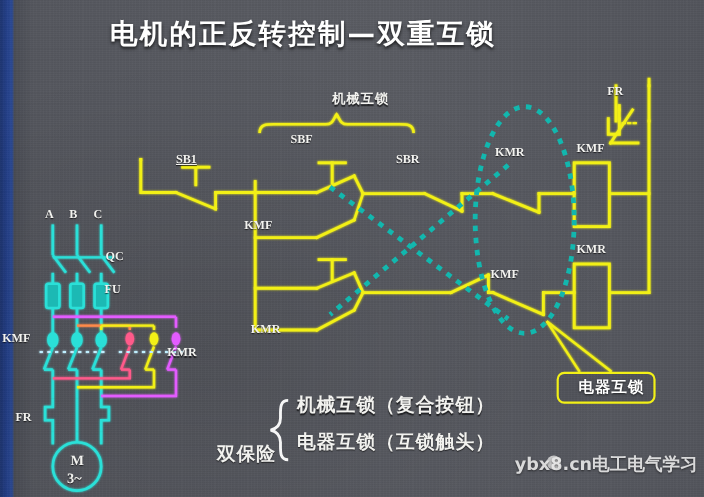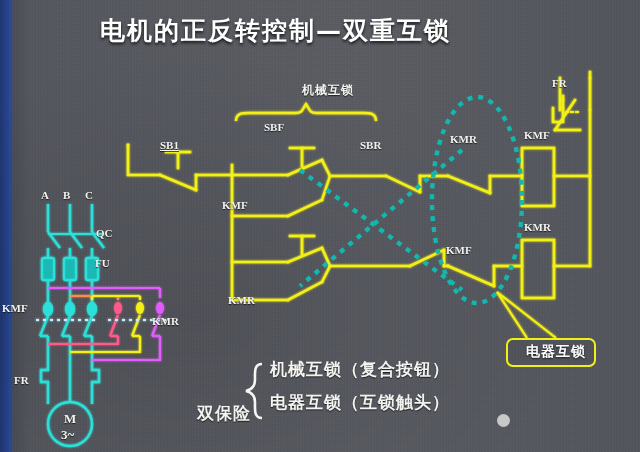--- a/index.html
+++ b/index.html
@@ -287,14 +287,15 @@
 
   <div class="lbl cn bottom-line" style="left:197px;top:377px;margin-top:28px;">双保险</div>
   <svg class="layer" style="pointer-events:none;" viewBox="0 0 640 452">
     <path d="M262 364 C254 364, 255 372, 255 380 C255 388, 250 390, 246 391
              C250 392, 255 394, 255 402 C255 410, 254 418, 262 418" stroke="#ffffff" stroke-width="2.6" fill="none" opacity=".95"></path>
   </svg>
   <div class="lbl cn bottom-line" style="left:270px;top:394px;">电器互锁（互锁触头）</div>
   <div class="lbl cn bottom-line" style="left:270px;top:361px;">机械互锁（复合按钮）</div>
 
   <div id="wm-badge"></div>
+  <div id="watermark">ybx8.cn电工电气学习</div>
 
 </div>
 
 </body></html>

